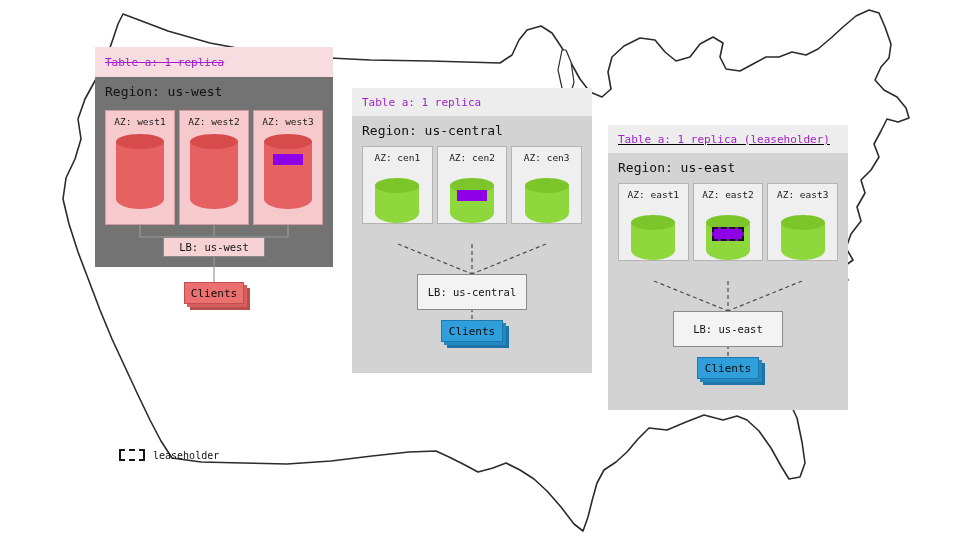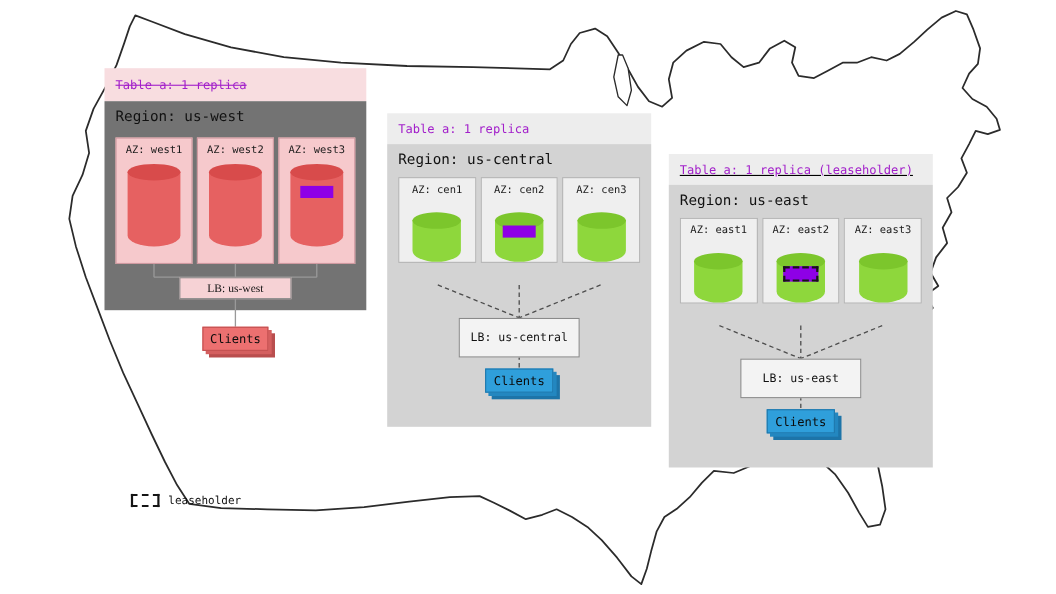--- a/index.html
+++ b/index.html
@@ -7,21 +7,21 @@
   body {
     font-family:"DejaVu Sans Mono","Liberation Mono",monospace;
     background:#fff; overflow:hidden;
   }
   .canvas { position:relative; width:960px; height:540px; background:#fff; overflow:hidden; }
 
   
   .us-map { position:absolute; left:0; top:0; width:960px; height:540px; }
 
   
-  .panel { position:absolute; z-index:2;margin-top:15px; }
+  .panel { position:absolute; z-index:2; }
   .panel-header { display:flex; align-items:center; padding:0 10px; }
   .table-label { font-size:11px; color:var(--accent-purple,#a21fca); white-space:nowrap; }
   .panel-body { position:relative; }
   .region-title { position:absolute; top:7px; left:10px; font-size:13px; color:#111; white-space:nowrap; }
   .az-row { position:absolute; left:10px; right:10px; display:flex; gap:4px; }
   .az-box { flex:1; border:1px solid #b3b3b3; padding-top:4px; display:flex; flex-direction:column; align-items:center; }
   .az-label { font-size:9.5px; line-height:14px; height:14px; color:#1a1a1a; white-space:nowrap; }
 
   
   .cylinder { position:relative; }
@@ -44,21 +44,21 @@
   .panel.west { left:95px; top:47px; width:238px; }
   .west .panel-header { height:30px; background:#f8dde0; }
   .west .table-label { text-decoration:line-through; }
   .west .panel-body { height:190px; background:#737373; }
   .west .az-row { top:33px; height:115px; }
   .west .az-box { background:#f6c9cc; border-color:#cf99a0; }
   .west .cylinder { width:48px; height:75px; margin-top:5px; }
   .west .cyl-top  { background:#d84b4b; }
   .west .cyl-body { background:var(--west-red,#e66161); }
   .west .replica-marker { top:20px; }
-  .west .lb-box { left:68px; top:160px; width:102px; height:20px; background:#f6d2d5;font-family:Liberation Serif, serif; }
+  .west .lb-box { left:68px; top:160px; width:102px; height:20px; background:#f6d2d5; }
   .west .clients { left:89px; top:205px; width:60px; height:22px; background:#ec7070;
                    border:1px solid #c14f4f; box-shadow:3px 3px 0 #d45f5f, 6px 6px 0 #b94e4e; }
 
   
   .panel.central { left:352px; top:88px;  width:240px; }
   .panel.east    { left:608px; top:125px; width:240px;text-decoration:underline; }
   .gray .panel-header { height:28px; background:#ededed; }
   .gray .panel-body { height:257px; background:#d3d3d3; }
   .gray .az-row { top:30px; height:78px; }
   .gray .az-box { background:#efefef; border-color:#b3b3b3; }

